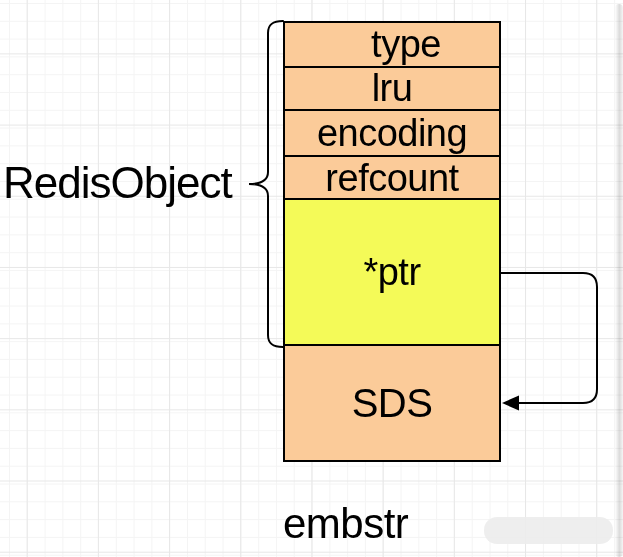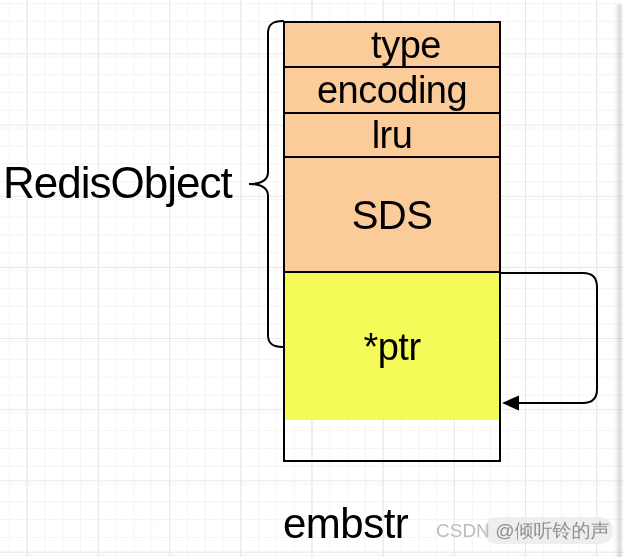--- a/index.html
+++ b/index.html
@@ -74,33 +74,31 @@
 <div id="canvas">
 
   <div class="redis-label">RedisObject</div>
 
   <svg class="shape brace-svg" width="45" height="338" viewBox="0 0 45 338">
     <path d="M 40 5 C 29 5 25 9 25 17 L 25 156 Q 25 168 6 168 Q 25 168 25 180 L 25 319 C 25 327 29 331 40 331" fill="none" stroke="#000" stroke-width="2" stroke-linecap="round"></path>
   </svg>
 
   <div class="struct-box">
     <div class="cell cell-type" style="background-color: rgb(251, 203, 153); padding-left: 28px;">type</div>
+    <div class="cell cell-lru" style="background-color: rgb(251, 203, 153);">lru</div>
     <div class="cell cell-encoding" style="background-color: rgb(251, 203, 153);">encoding</div>
-    <div class="cell cell-lru" style="background-color: rgb(251, 203, 153);">lru</div>
+    <div class="cell cell-refcount" style="background-color: rgb(251, 203, 153);">refcount</div>
+    <div class="cell cell-ptr" style="background-color: rgb(244, 250, 88);">*ptr</div>
     <div class="cell cell-sds" style="background-color: rgb(251, 203, 153);">SDS</div>
-    <div class="cell cell-ptr" style="background-color: rgb(244, 250, 88);">*ptr</div>
   </div>
 
   <svg class="shape arrow-svg" width="120" height="152" viewBox="0 0 120 152">
     <path d="M 4 8 L 86 8 Q 100 8 100 22 L 100 124 Q 100 138 86 138 L 22 138" fill="none" stroke="#000" stroke-width="2"></path>
     <polygon points="22,130.5 5,138 22,145.5" fill="#000"></polygon>
   </svg>
 
   <div class="caption">embstr</div>
 
   <div class="watermark-pill"></div>
-  <div class="watermark-text">
-    <span class="wm-brand">CSDN </span><span class="wm-handle">@倾听铃的声</span>
-  </div>
 
   <div class="right-shadow"></div>
 
 </div>
 
 </body></html>

